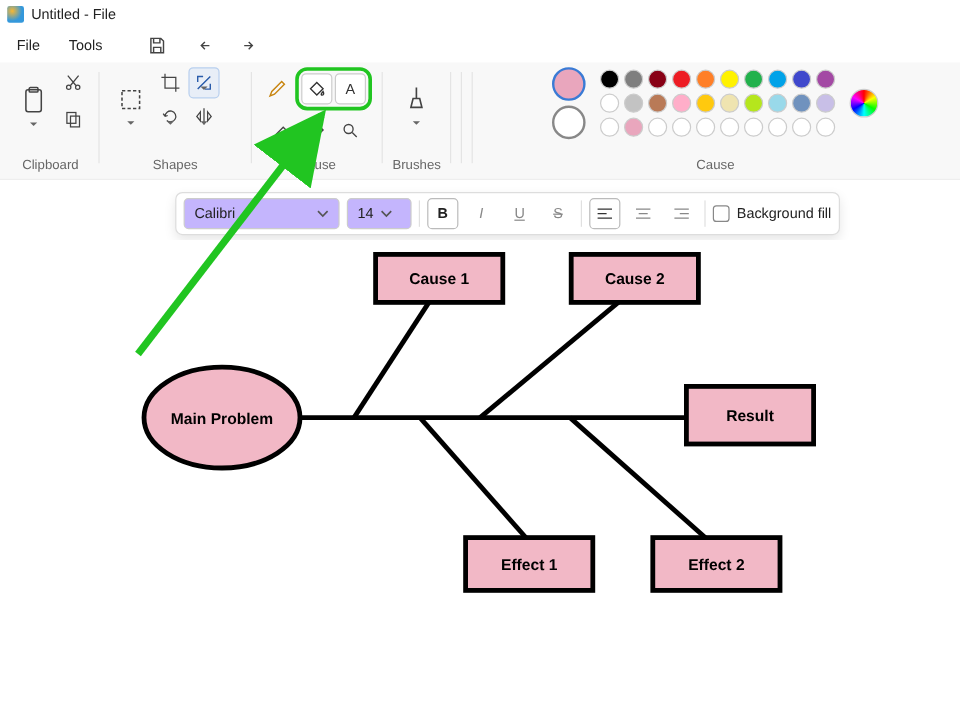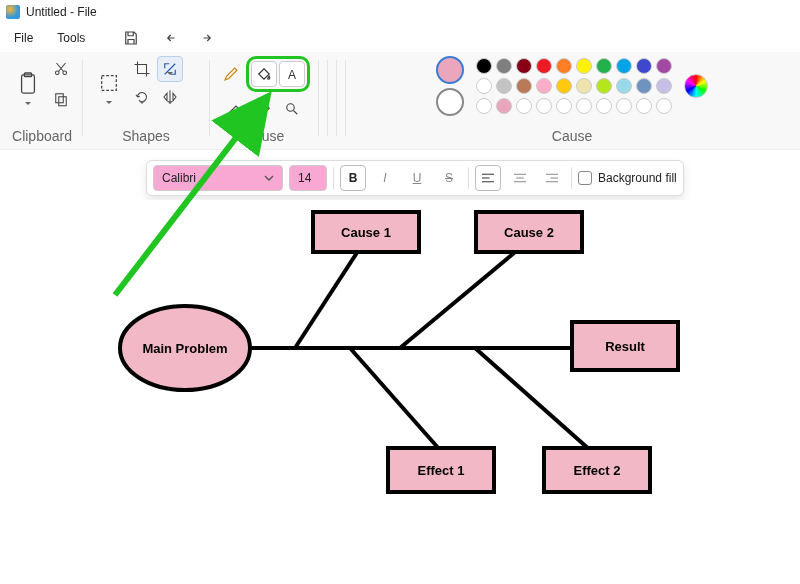--- a/index.html
+++ b/index.html
@@ -9,42 +9,42 @@
   .titlebar .app-icon { width: 14px; height: 14px; border-radius: 2px; background: radial-gradient(circle at 30% 30%, #f7b733, #3498db 60%); }
   .titlebar .title { font-size: 12px; }
 
   .menubar { display: flex; align-items: center; height: 28px; padding: 0 4px; gap: 4px; }
   .menubar .mitem { padding: 4px 10px; border-radius: 4px; text-align: center; }
   .menubar .qbtn { width: 28px; height: 24px; display: flex; align-items: center; justify-content: center; border-radius: 4px; }
 
   .ribbon { display: flex; align-items: flex-start; background: #f8f8f8; height: 98px; border-bottom: 1px solid #eee; padding: 4px 6px; gap: 0; }
   .group { display: flex; flex-direction: column; align-items: center; justify-content: space-between; height: 88px; padding: 0 4px; }
   .group .controls { display: flex; align-items: center; gap: 2px; flex-wrap: wrap; }
-  .group .label { font-size: 14px; color: #666; margin-top: auto; }
+  .group .label { font-size: 11px; color: #666; margin-top: auto; }
   .divider { width: 1px; background: #e4e4e4; height: 76px; margin: 4px 4px; }
 
   .btn { min-width: 26px; height: 26px; display: flex; align-items: center; justify-content: center; border-radius: 4px; position: relative; }
   .btn.big { width: 36px; height: 54px; flex-direction: column; }
   .caret::after { content: ""; border: 3px solid transparent; border-top-color: #666; position: absolute; bottom: 3px; left: 50%; transform: translateX(-50%); }
 
   .icon { width: 18px; height: 18px; }
   svg { display: block; }
 
   .highlight-group { border: 3px solid #21c521; border-radius: 10px; padding: 2px; display: flex; gap: 2px; }
   .highlight-group .btn { border: 1px solid #ccc; background: #fff; }
 
   .color-swatch { width: 16px; height: 16px; border-radius: 50%; border: 1px solid #ccc; }
   .color-row { display: flex; gap: 4px; }
   .color-grid { display: flex; flex-direction: column; gap: 4px; }
   .big-swatch { width: 28px; height: 28px; border-radius: 50%; border: 2px solid #888; margin-right: 6px; }
   .big-swatch.sel { border-color: #3a7bd5; }
   .edit-color { width: 24px; height: 24px; border-radius: 50%; background: conic-gradient(red, yellow, lime, cyan, blue, magenta, red); border: 1px solid #ccc; margin-left: 10px; }
 
   .text-toolbar { position: absolute; top: 160px; left: 146px; height: 36px; background: #fff; border: 1px solid #ddd; border-radius: 6px; box-shadow: 0 4px 10px rgba(0,0,0,0.1); display: flex; align-items: center; padding: 4px 6px; gap: 6px; }
-  .text-toolbar .sel { border: 1px solid #ccc; border-radius: 4px; height: 26px; display: flex; align-items: center; padding: 0 8px; gap: 6px; background: #f9a8d4; }
+  .text-toolbar .sel { border: 1px solid #ccc; border-radius: 4px; height: 26px; display: flex; align-items: center; padding: 0 8px; gap: 6px; background: #c4b5fd; }
   .tbtn { width: 26px; height: 26px; display: flex; align-items: center; justify-content: center; border-radius: 4px; }
   .tbtn.bordered { border: 1px solid #bbb; }
   .tsep { width: 1px; height: 22px; background: #e0e0e0; }
   .checkbox { width: 14px; height: 14px; border: 1px solid #888; border-radius: 3px; }
 
   .canvas { position: absolute; top: 200px; left: 0; right: 0; bottom: 0; background: #fff; }
   .canvas svg { width: 100%; height: 100%; }
   .node-text { font-size: 13px; font-weight: 600; font-family: "Segoe UI", sans-serif; }
 
   .arrow { position: absolute; top: 0; left: 0; pointer-events: none; }
@@ -184,20 +184,30 @@
               <circle cx="10" cy="10" r="5" fill="none" stroke="#444" stroke-width="1.5"></circle>
               <path stroke="#444" stroke-width="1.5" d="M14 14l5 5"></path>
             </svg>
         </div>
       </div>
     </div>
     <div class="label">Cause</div>
   </div>
   <div class="divider"></div>
 
+  <div class="group">
+    <div class="controls">
+      <div class="btn big caret">
+        <svg width="22" height="26" viewBox="0 0 24 28">
+            <path fill="none" stroke="#444" stroke-width="1.5" d="M12 3v10 M9 13h6l2 8H7z"></path>
+          </svg>
+      </div>
+    </div>
+    <div class="label">Brushes</div>
+  </div>
   <div class="divider"></div>
 
   <div class="divider"></div>
 
   <div class="divider"></div>
 
   <div class="group" style="flex:1">
     <div class="controls" style="align-items:center">
       <div style="display:flex;flex-direction:column;gap:4px;margin-right:4px">
         <div class="big-swatch sel" style="background:#e9a6bd"></div>
@@ -247,21 +257,21 @@
   </div>
 </div>
 
 <div class="text-toolbar">
   <div class="sel" style="width:130px;justify-content:space-between">
     <span>Calibri</span>
     <svg width="10" height="10" viewBox="0 0 10 10">
         <path d="M1 3l4 4 4-4" fill="none" stroke="#555" stroke-width="1.4"></path>
       </svg>
   </div>
-  <div class="sel" style="width:38px;justify-content:flex-start">
+  <div class="sel" style="width:54px;justify-content:flex-start">
     <span>14</span>
     <svg width="10" height="10" viewBox="0 0 10 10">
         <path d="M1 3l4 4 4-4" fill="none" stroke="#555" stroke-width="1.4"></path>
       </svg>
   </div>
   <div class="tsep"></div>
   <div class="tbtn bordered">
       <b>B</b>
     </div>
   <div class="tbtn">

